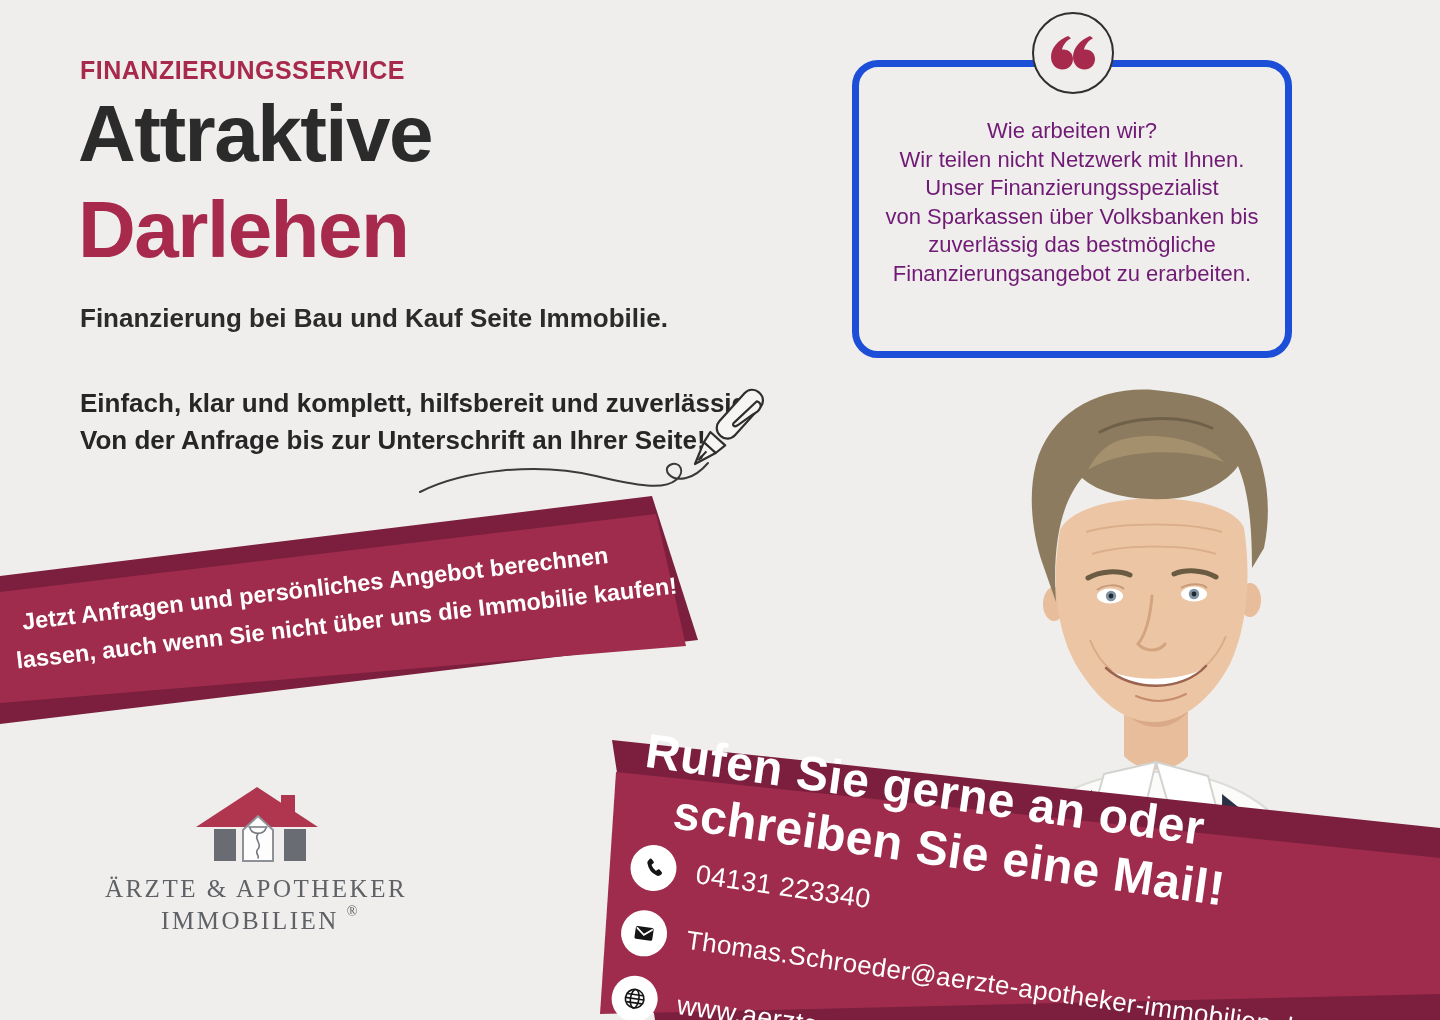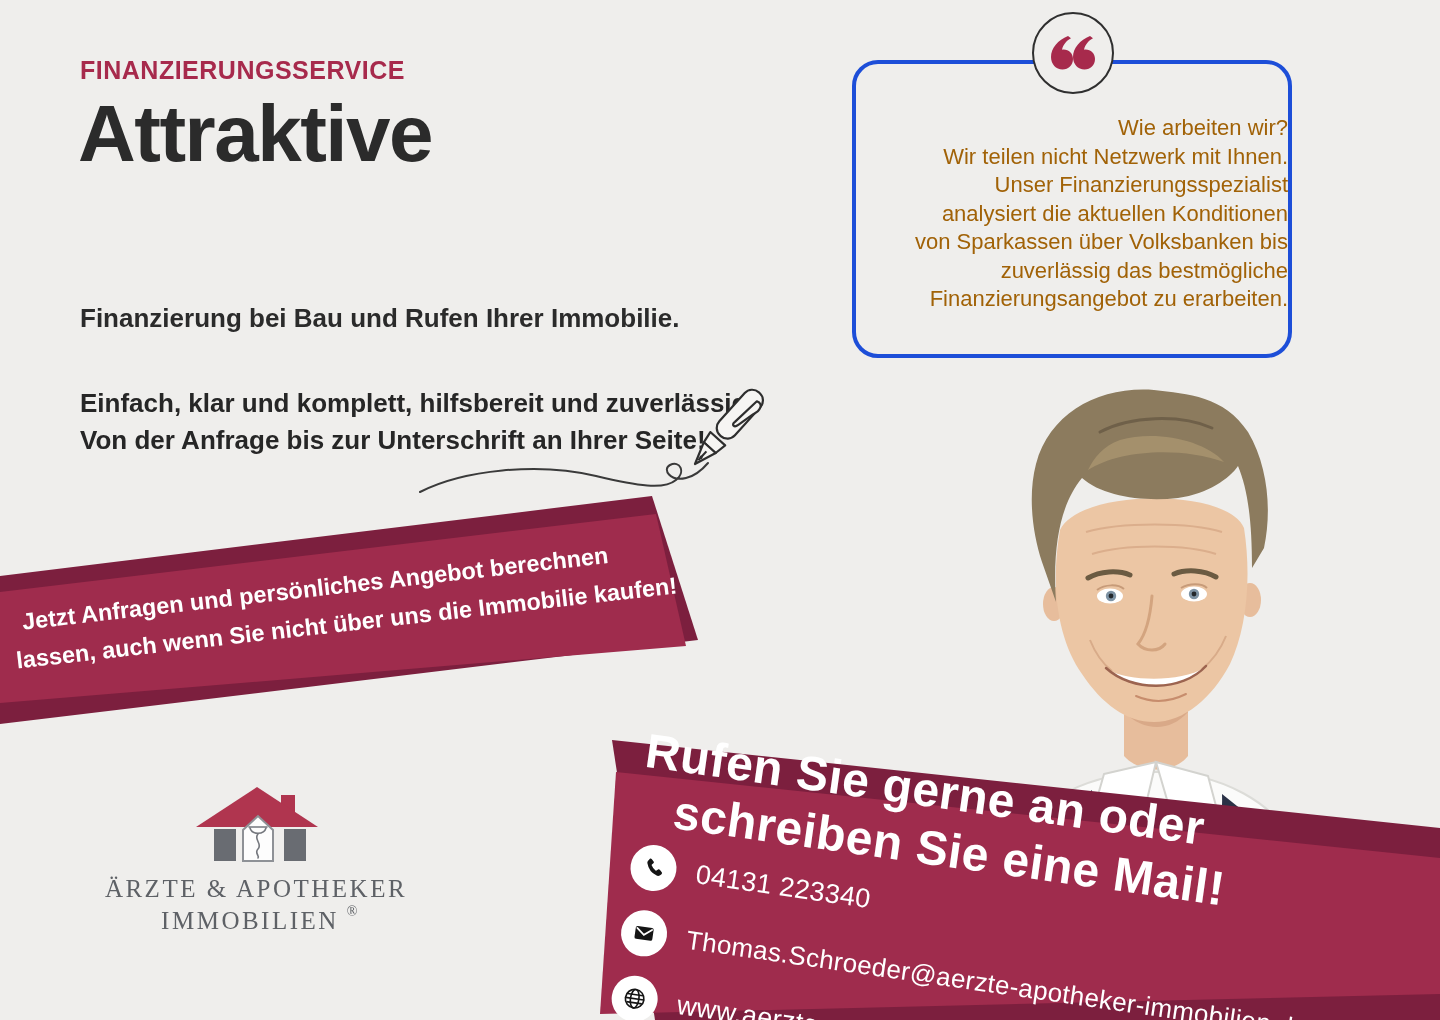--- a/index.html
+++ b/index.html
@@ -17,22 +17,22 @@
 
   .promise{left:80px;top:385px;font-size:26px;font-weight:bold;color:#262626;line-height:37px;}
 
   
   .ribbon-svg{left:0;top:480px;}
   .ribbon-text{left:10px;top:604px;width:700px;transform:rotate(-6.5deg);transform-origin:left top;
     color:#ffffff;font-weight:bold;font-size:23.5px;line-height:38px;}
   .ribbon-text .l1{padding-left:10px;}
 
   
-  .quote-box{left:852px;top:60px;width:440px;height:298px;border:4px solid #1d4ed8;border-radius:26px;
-    box-sizing:border-box;padding-top:50px;text-align:right;color:#a16207;font-size:22px;line-height:28.5px;}
+  .quote-box{left:852px;top:60px;width:440px;height:298px;border:7px solid #1d4ed8;border-radius:26px;
+    box-sizing:border-box;padding-top:50px;text-align:center;color:#701a75;font-size:22px;line-height:28.5px;}
   .quote-box span{display:block;}
   .quote-circle{left:1032px;top:12px;width:82px;height:82px;border-radius:50%;background:#efeeec;
     border:2px solid #2f2f2f;box-sizing:border-box;display:flex;align-items:center;justify-content:center;}
 
   
   .banner-svg{left:560px;top:700px;}
   .cta-heading{left:650px;top:722px;transform:rotate(8deg);transform-origin:left top;
     color:#ffffff;font-weight:bold;font-size:48px;line-height:57px;letter-spacing:.5px;white-space:nowrap;}
   .cta-heading .l2{margin-left:36px;}
   .contacts{left:634px;top:842px;transform:rotate(8.2deg);transform-origin:left top;}
@@ -44,21 +44,22 @@
 
   .l1,.l2{display:block;}
 </style>
 </head>
 <body>
 
 <div class="page">
 
   <div class="abs title1">Attraktive</div>
   <div class="abs kicker">FINANZIERUNGSSERVICE</div>
-  <div class="abs subtitle">Finanzierung bei Bau und Rufen Ihrer Immobilie.</div>
+  <div class="abs title2">Darlehen</div>
+  <div class="abs subtitle">Finanzierung bei Bau und Kauf Seite Immobilie.</div>
 
   <div class="abs promise">
     <span class="l1">Einfach, klar und komplett, hilfsbereit und zuverlässig.</span>
     <span class="l2">Von der Anfrage bis zur Unterschrift an Ihrer Seite!</span>
   </div>
 
   <svg class="abs" style="left:418px;top:440px;" width="300" height="70" viewBox="0 0 300 70">
     <path d="M2,52 C45,30 120,22 178,36 C220,46 246,50 258,40 C268,32 262,20 252,25 C244,29 252,42 268,38 C277,36 284,30 290,23" fill="none" stroke="#3a3a3a" stroke-width="2" stroke-linecap="round"></path>
   </svg>
 
@@ -79,21 +80,20 @@
   </svg>
   <div class="abs ribbon-text">
     <span class="l1">Jetzt Anfragen und persönliches Angebot berechnen</span>
     <span class="l2">lassen, auch wenn Sie nicht über uns die Immobilie kaufen!</span>
   </div>
 
   <div class="abs quote-box">
     <span>Wie arbeiten wir?</span>
     <span>Wir teilen nicht Netzwerk mit Ihnen.</span>
     <span>Unser Finanzierungsspezialist</span>
-    <span>analysiert die aktuellen Konditionen</span>
     <span>von Sparkassen über Volksbanken bis</span>
     <span>zuverlässig das bestmögliche</span>
     <span>Finanzierungsangebot zu erarbeiten.</span>
   </div>
   <div class="abs quote-circle">
     <svg width="52" height="40" viewBox="0 0 52 40">
       <g fill="#a72a4c">
         <path d="M21,3 C11,7 4,15 4,24 C4,31 9,36.5 15.5,36.5 C21.5,36.5 26,32 26,26 C26,20.5 22,16.5 16.5,16.5 C16,16.5 15.5,16.6 15,16.7 C16.2,11.5 19.5,7.5 24,5.2 Z"></path>
         <path d="M47,3 C37,7 30,15 30,24 C30,31 35,36.5 41.5,36.5 C47.5,36.5 52,32 52,26 C52,20.5 48,16.5 42.5,16.5 C42,16.5 41.5,16.6 41,16.7 C42.2,11.5 45.5,7.5 50,5.2 Z" transform="translate(-4,0)"></path>
       </g>

